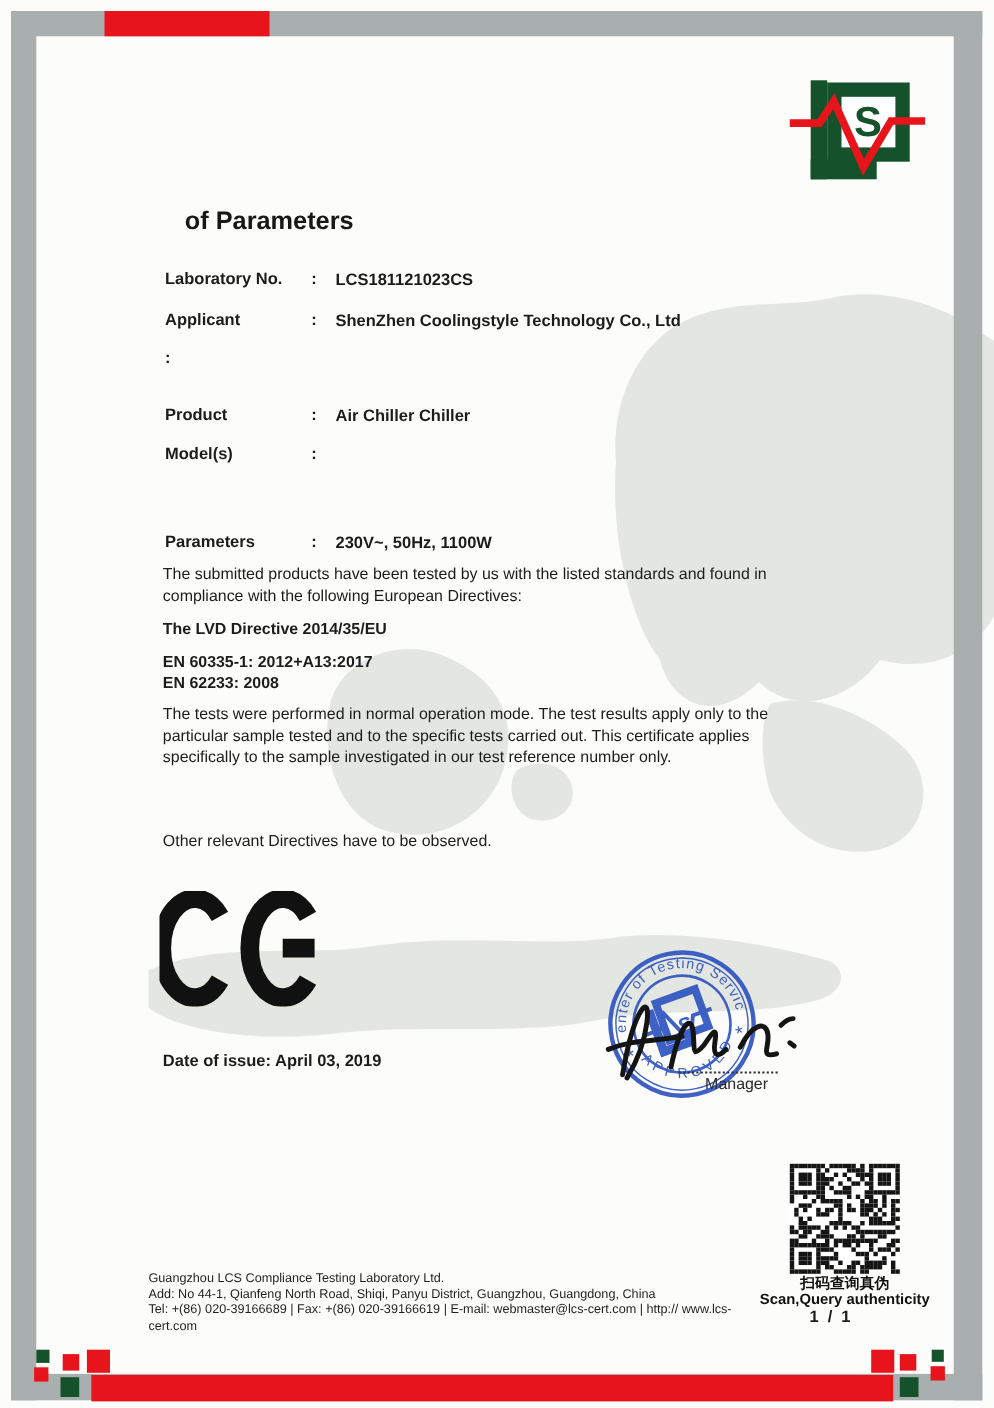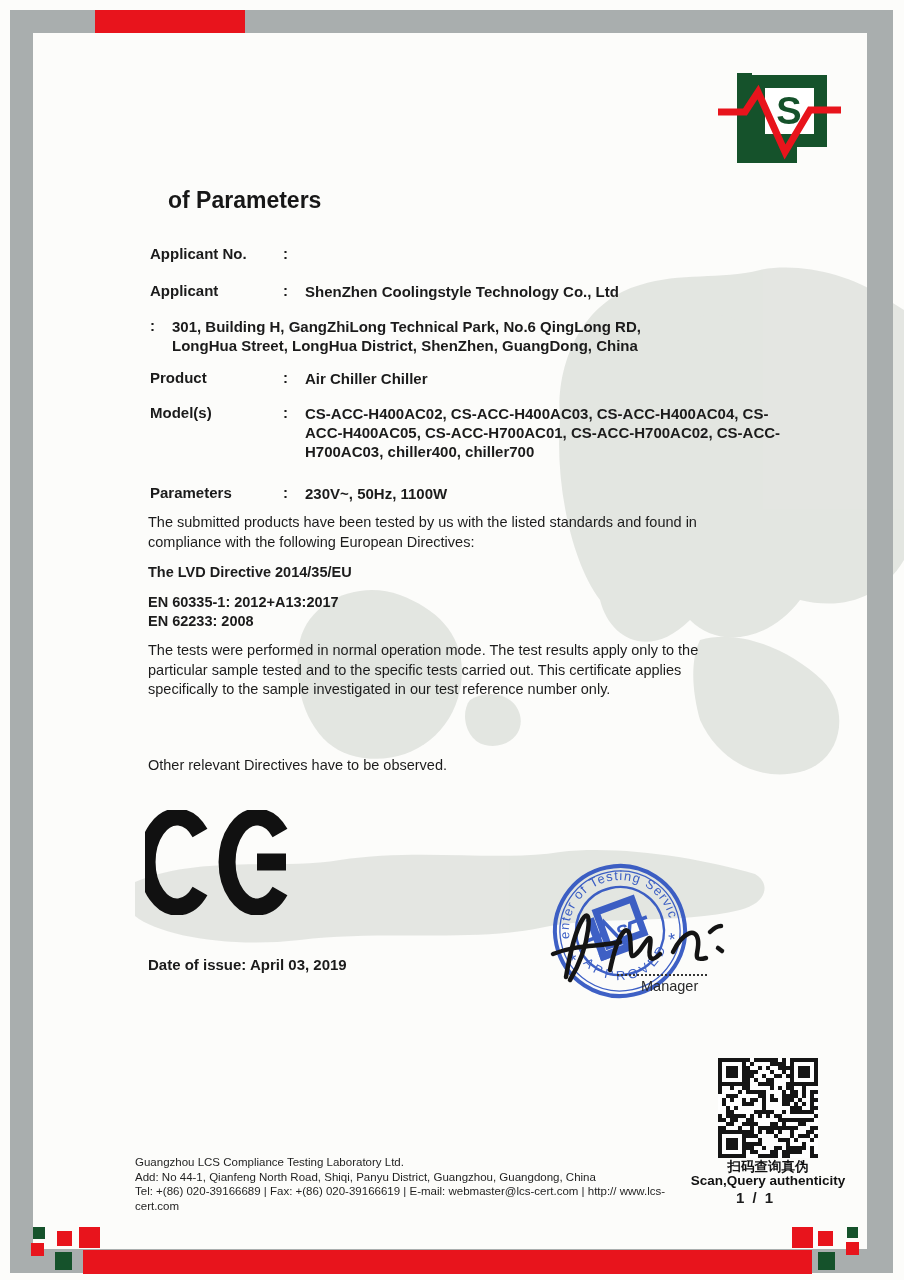--- a/index.html
+++ b/index.html
@@ -90,41 +90,40 @@
       <rect x="25" y="79" width="60" height="18" fill="#15522b"></rect>
       <rect x="40" y="9" width="75" height="72" fill="#15522b"></rect>
       <rect x="53" y="22" width="49" height="46" fill="#ffffff"></rect>
       <text x="77" y="58" font-size="38" font-weight="700" fill="#15522b" text-anchor="middle" font-family="Liberation Sans, sans-serif">S</text>
       <polyline points="6,46 33,46 46,26 73,86 98,44 129,44" fill="none" stroke="#e8141c" stroke-width="7"></polyline>
     </svg>
 
     <div class="subtitle">of Parameters</div>
 
     <div class="field-row" style="top:245px">
-      <div class="field-label">Applicant No.</div>
+      <div class="field-label">Laboratory No.</div>
       <div class="field-colon">:</div>
+      <div class="field-value">LCS181121023CS</div>
     </div>
     <div class="field-row" style="top:282px">
       <div class="field-label">Applicant</div>
       <div class="field-colon">:</div>
       <div class="field-value">ShenZhen Coolingstyle Technology Co., Ltd</div>
     </div>
     <div class="field-row" style="top:317px">
       <div class="field-colon">:</div>
-      <div class="field-value">301, Building H, GangZhiLong Technical Park, No.6 QingLong RD, LongHua Street, LongHua District, ShenZhen, GuangDong, China</div>
     </div>
     <div class="field-row" style="top:369px">
       <div class="field-label">Product</div>
       <div class="field-colon">:</div>
       <div class="field-value">Air Chiller Chiller</div>
     </div>
     <div class="field-row" style="top:404px">
       <div class="field-label">Model(s)</div>
       <div class="field-colon">:</div>
-      <div class="field-value">CS-ACC-H400AC02, CS-ACC-H400AC03, CS-ACC-H400AC04, CS-ACC-H400AC05, CS-ACC-H700AC01, CS-ACC-H700AC02, CS-ACC-H700AC03, chiller400, chiller700</div>
     </div>
     <div class="field-row" style="top:484px">
       <div class="field-label">Parameters</div>
       <div class="field-colon">:</div>
       <div class="field-value">230V~, 50Hz, 1100W</div>
     </div>
 
     <div class="para" style="top:513px">The submitted products have been tested by us with the listed standards and found in compliance with the following European Directives:</div>
     <div class="para bold" style="top:563px">The LVD Directive 2014/35/EU</div>
     <div class="para bold" style="top:593px">EN 60335-1: 2012+A13:2017</div>

